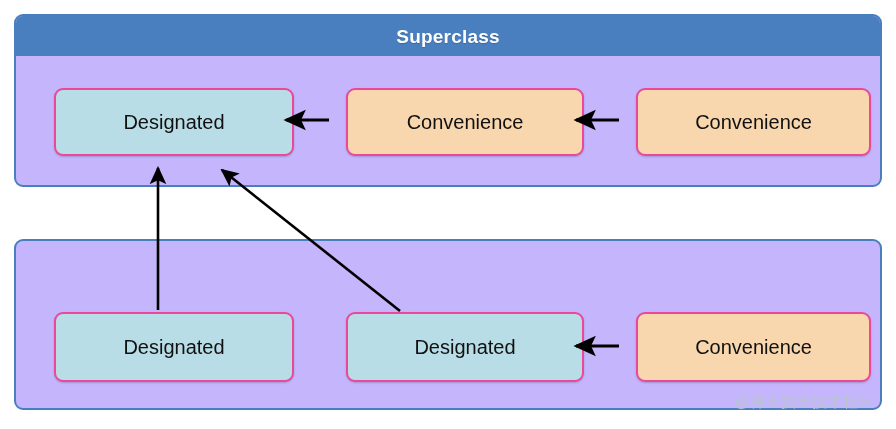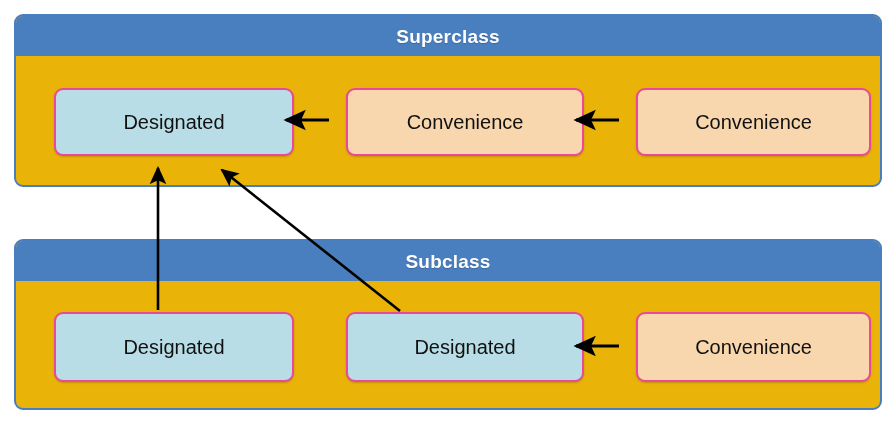--- a/index.html
+++ b/index.html
@@ -21,21 +21,21 @@
     width: 896px;
     height: 429px;
   }
 
   
   .section {
     position: absolute;
     box-sizing: border-box;
     border: 2px solid #4a7fbf;
     border-radius: 9px;
-    background: #eab308;
+    background: #c4b5fd;
     overflow: hidden;
   }
   #section-superclass { left: 14px; top: 14px;  width: 868px; height: 173px; }
   #section-subclass   { left: 14px; top: 239px; width: 868px; height: 171px; }
 
   .section-header {
     position: absolute;
     left: 0; top: 0;
     width: 100%;
     height: 40px;
@@ -126,23 +126,20 @@
       <div class="node convenience" id="sup-convenience-1">
         <span class="node-label">Convenience</span>
       </div>
       <div class="node convenience" id="sup-convenience-2">
         <span class="node-label">Convenience</span>
       </div>
     </div>
   </div>
 
   <div class="section" id="section-subclass">
-    <div class="section-header">
-      <span class="section-title">Subclass</span>
-    </div>
     <div class="section-body">
       <div class="node designated" id="sub-designated-1">
         <span class="node-label">Designated</span>
       </div>
       <div class="node designated" id="sub-designated-2">
         <span class="node-label">Designated</span>
       </div>
       <div class="node convenience" id="sub-convenience">
         <span class="node-label">Convenience</span>
       </div>
@@ -160,14 +157,15 @@
 
     <line x1="619" y1="120" x2="576" y2="120" stroke="#000000" stroke-width="3.2" marker-end="url(#head)"></line>
 
     <line x1="619" y1="346" x2="576" y2="346" stroke="#000000" stroke-width="3.2" marker-end="url(#head)"></line>
 
     <line x1="158" y1="310" x2="158" y2="168" stroke="#000000" stroke-width="2.6" marker-end="url(#head)"></line>
 
     <line x1="400" y1="311" x2="222" y2="170" stroke="#000000" stroke-width="2.6" marker-end="url(#head)"></line>
   </svg>
 
+  <div id="watermark">@稀土掘金技术社区</div>
 
 </div>
 
 </body></html>

